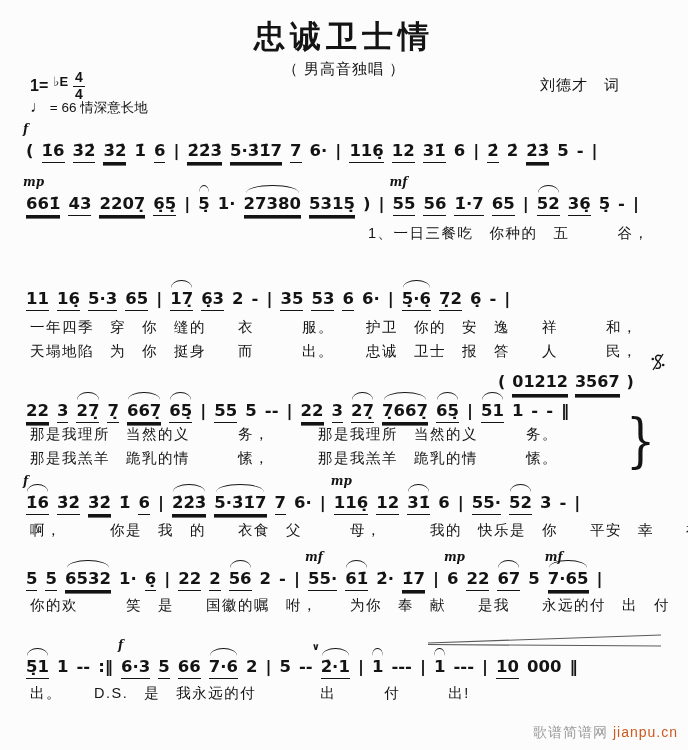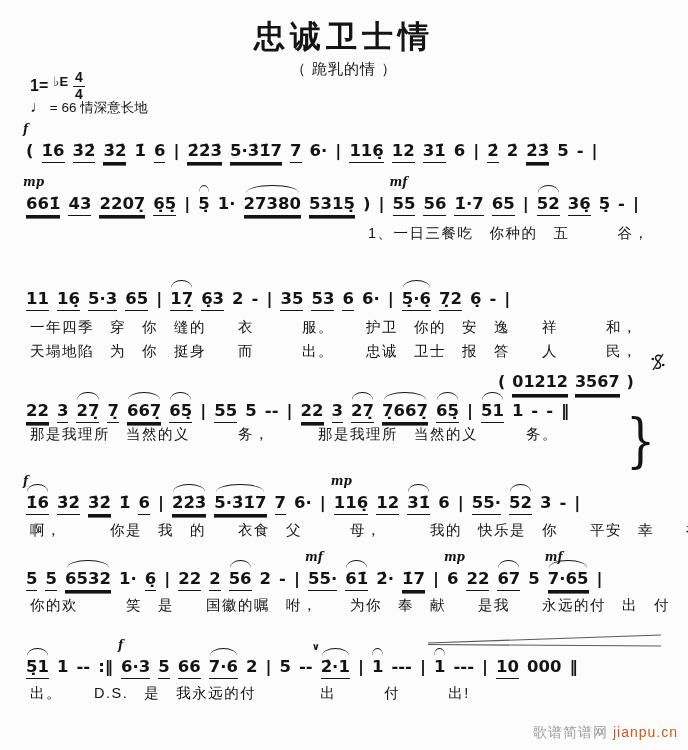--- a/index.html
+++ b/index.html
@@ -42,38 +42,39 @@
          transform:scaleY(1.25);line-height:1;font-family:"DejaVu Serif",serif;}
   .watermark{position:absolute;right:10px;top:724px;font-size:14px;color:#9a9a9a;letter-spacing:1px;}
   .watermark a{text-decoration:none;}
 </style>
 </head>
 <body>
 
 <div class="sheet">
 
   <div class="title">忠诚卫士情</div>
-  <div class="subtitle">（ 跪乳的情 ）</div>
+  <div class="subtitle">（ 男高音独唱 ）</div>
 
   <div class="keysig">
     <span>1=</span>
       <span class="flat-e">♭E</span>
     <span class="frac">
       <span class="frac-top">4</span>
       <span>4</span>
     </span>
   </div>
 
   <div class="tempo">
     <span class="notechar">♩</span>
     <span>= 66</span>
     <span>情深意长地</span>
   </div>
 
   <div class="credits">
+    <div>刘德才　词</div>
   </div>
 
   <div class="mline" style="top:140px">
       <span class="tok"><span class="dyn">f</span><span class="nt u0">(</span></span>
       <span class="tok"><span class="nt u1">1̇6</span></span>
       <span class="tok"><span class="nt u1">3̇2̇</span></span>
       <span class="tok"><span class="nt u2">3̇2̇</span></span>
       <span class="tok"><span class="nt u0">1̇</span></span>
       <span class="tok"><span class="nt u1">6</span></span>
       <span class="tok"><span class="nt u0">|</span></span>
@@ -256,20 +257,21 @@
     <svg width="235" height="16" viewBox="0 0 235 16">
       <line x1="0" y1="10" x2="233" y2="2"></line>
       <line x1="0" y1="11.5" x2="233" y2="13"></line>
     </svg>
   </div>
 
   <div class="lyr" style="top:224px;left:368px">1、一日三餐吃　你种的　五　　　谷，</div>
   <div class="lyr" style="top:342px;left:30px">天塌地陷　为　你　挺身　　而　　　出。　　忠诚　卫士　报　答　　人　　　民，</div>
   <div class="lyr" style="top:318px;left:30px">一年四季　穿　你　缝的　　衣　　　服。　　护卫　你的　安　逸　　祥　　　和，</div>
   <div class="lyr" style="top:425px;left:30px">那是我理所　当然的义　　　务，　　　那是我理所　当然的义　　　务。</div>
+  <div class="lyr" style="top:449px;left:30px">那是我羔羊　跪乳的情　　　愫，　　　那是我羔羊　跪乳的情　　　愫。</div>
   <div class="brace">}</div>
   <div class="lyr" style="top:521px;left:30px">啊，　　　你是　我　的　　衣食　父　　　母，　　　我的　快乐是　你　　平安　幸　　福。</div>
   <div class="lyr" style="top:596px;left:30px">你的欢　　　笑　是　　国徽的嘱　咐，　　为你　奉　献　　是我　　永远的付　出　付</div>
   <div class="lyr" style="top:684px;left:30px">出。　　D.S.　是　我永远的付　　　　出　　　付　　　出!</div>
 
   <div class="watermark">
     <span style="color: rgb(154, 154, 154);">歌谱简谱网 </span><a href="#" style="color: rgb(204, 90, 31);">jianpu.cn</a>
   </div>
 
 </div>

